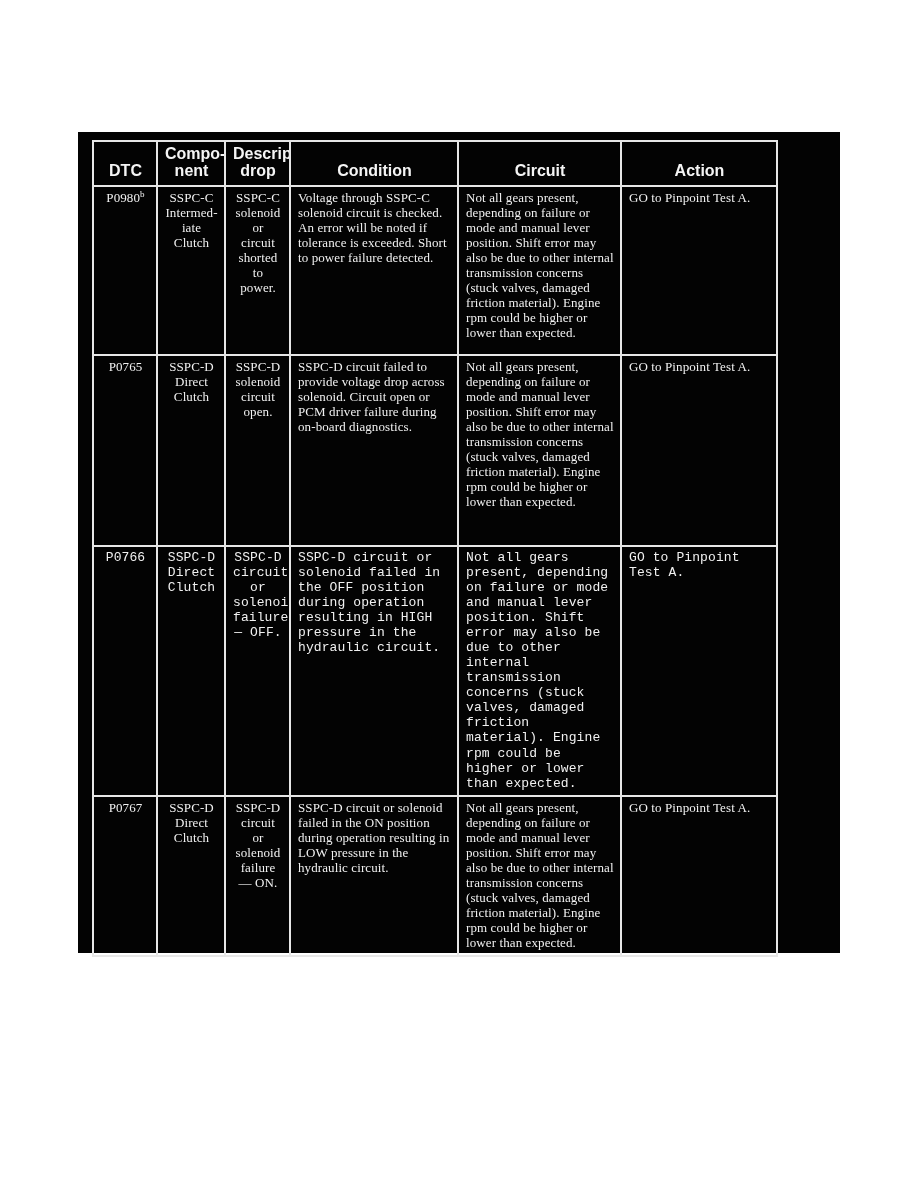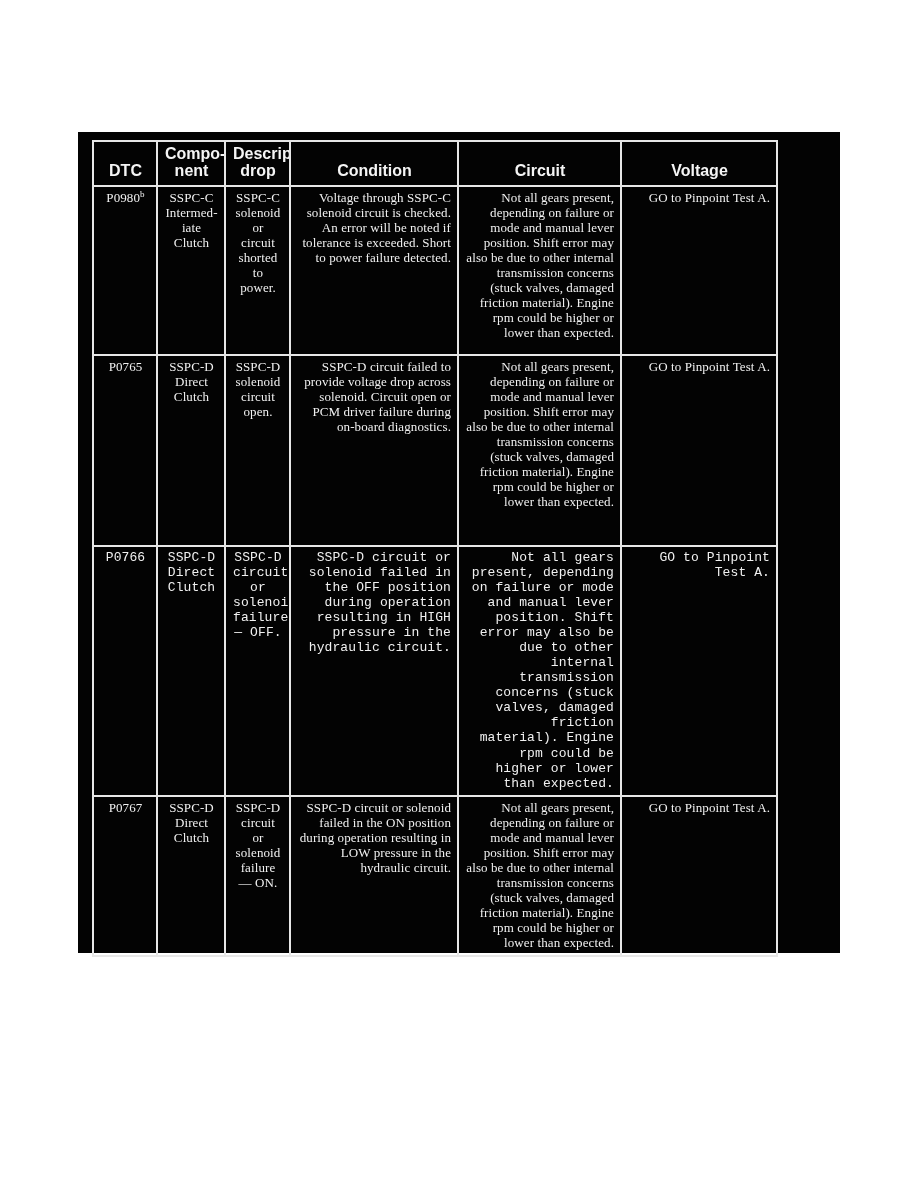--- a/index.html
+++ b/index.html
@@ -55,21 +55,21 @@
   table.dtc-table td {
     font-size: 13px;
     line-height: 1.16;
     letter-spacing: 0.1px;
   }
   td.cell-center {
     text-align: center;
     white-space: pre-line;
   }
   td.cell-left {
-    text-align: right;
+    text-align: left;
   }
   tr.header-row   { height: 35px; }
   tr.row-0 { height: 169px; }
   tr.row-1 { height: 191px; }
   tr.row-2 { height: 168px; font-family: Liberation Mono, monospace; }
   tr.row-3 { height: 142px; }
   sup.dtc-sup { font-size: 9px; line-height: 0; }
 </style>
 </head>
 <body>
@@ -87,21 +87,21 @@
       </colgroup>
       <thead>
         <tr class="header-row">
           <th>DTC</th>
           <th>Compo-
 nent</th>
           <th>Descrip-
 drop</th>
           <th>Condition</th>
           <th>Circuit</th>
-          <th>Voltage</th>
+          <th>Action</th>
         </tr>
       </thead>
       <tbody>
         <tr class="row-0">
           <td class="cell-center"><span>P0980</span><sup class="dtc-sup">b</sup></td>
           <td class="cell-center">SSPC-C
 Intermed-
 iate
 Clutch</td>
           <td class="cell-center">SSPC-C

